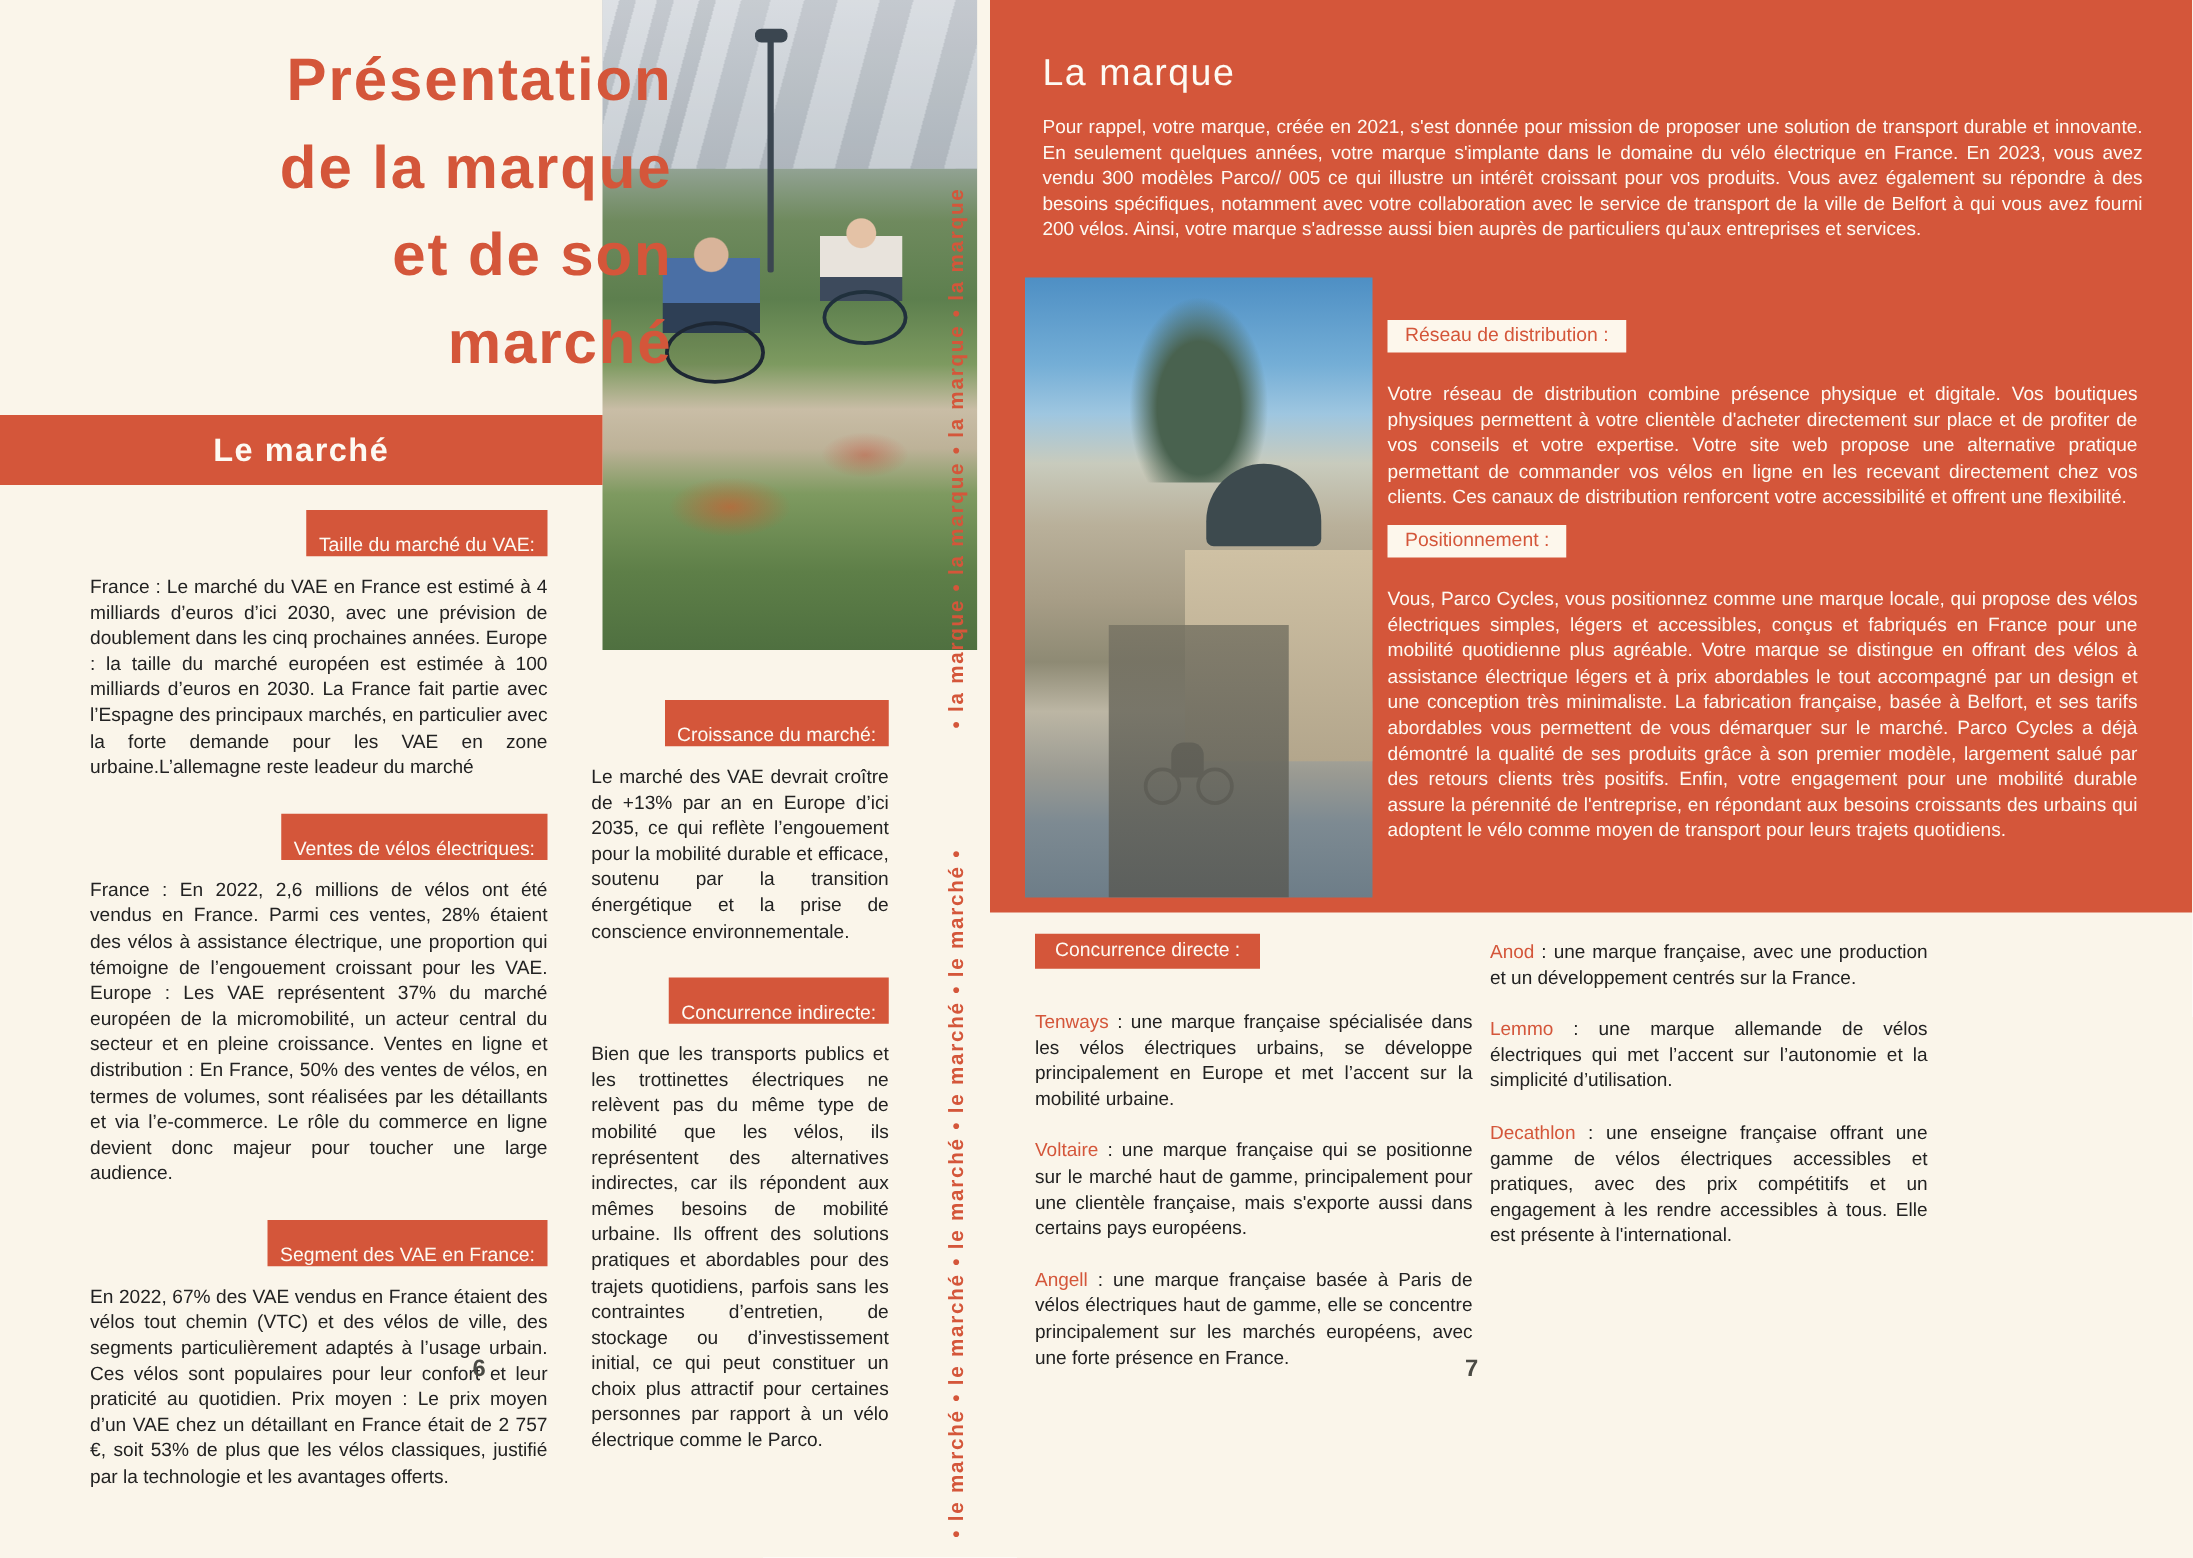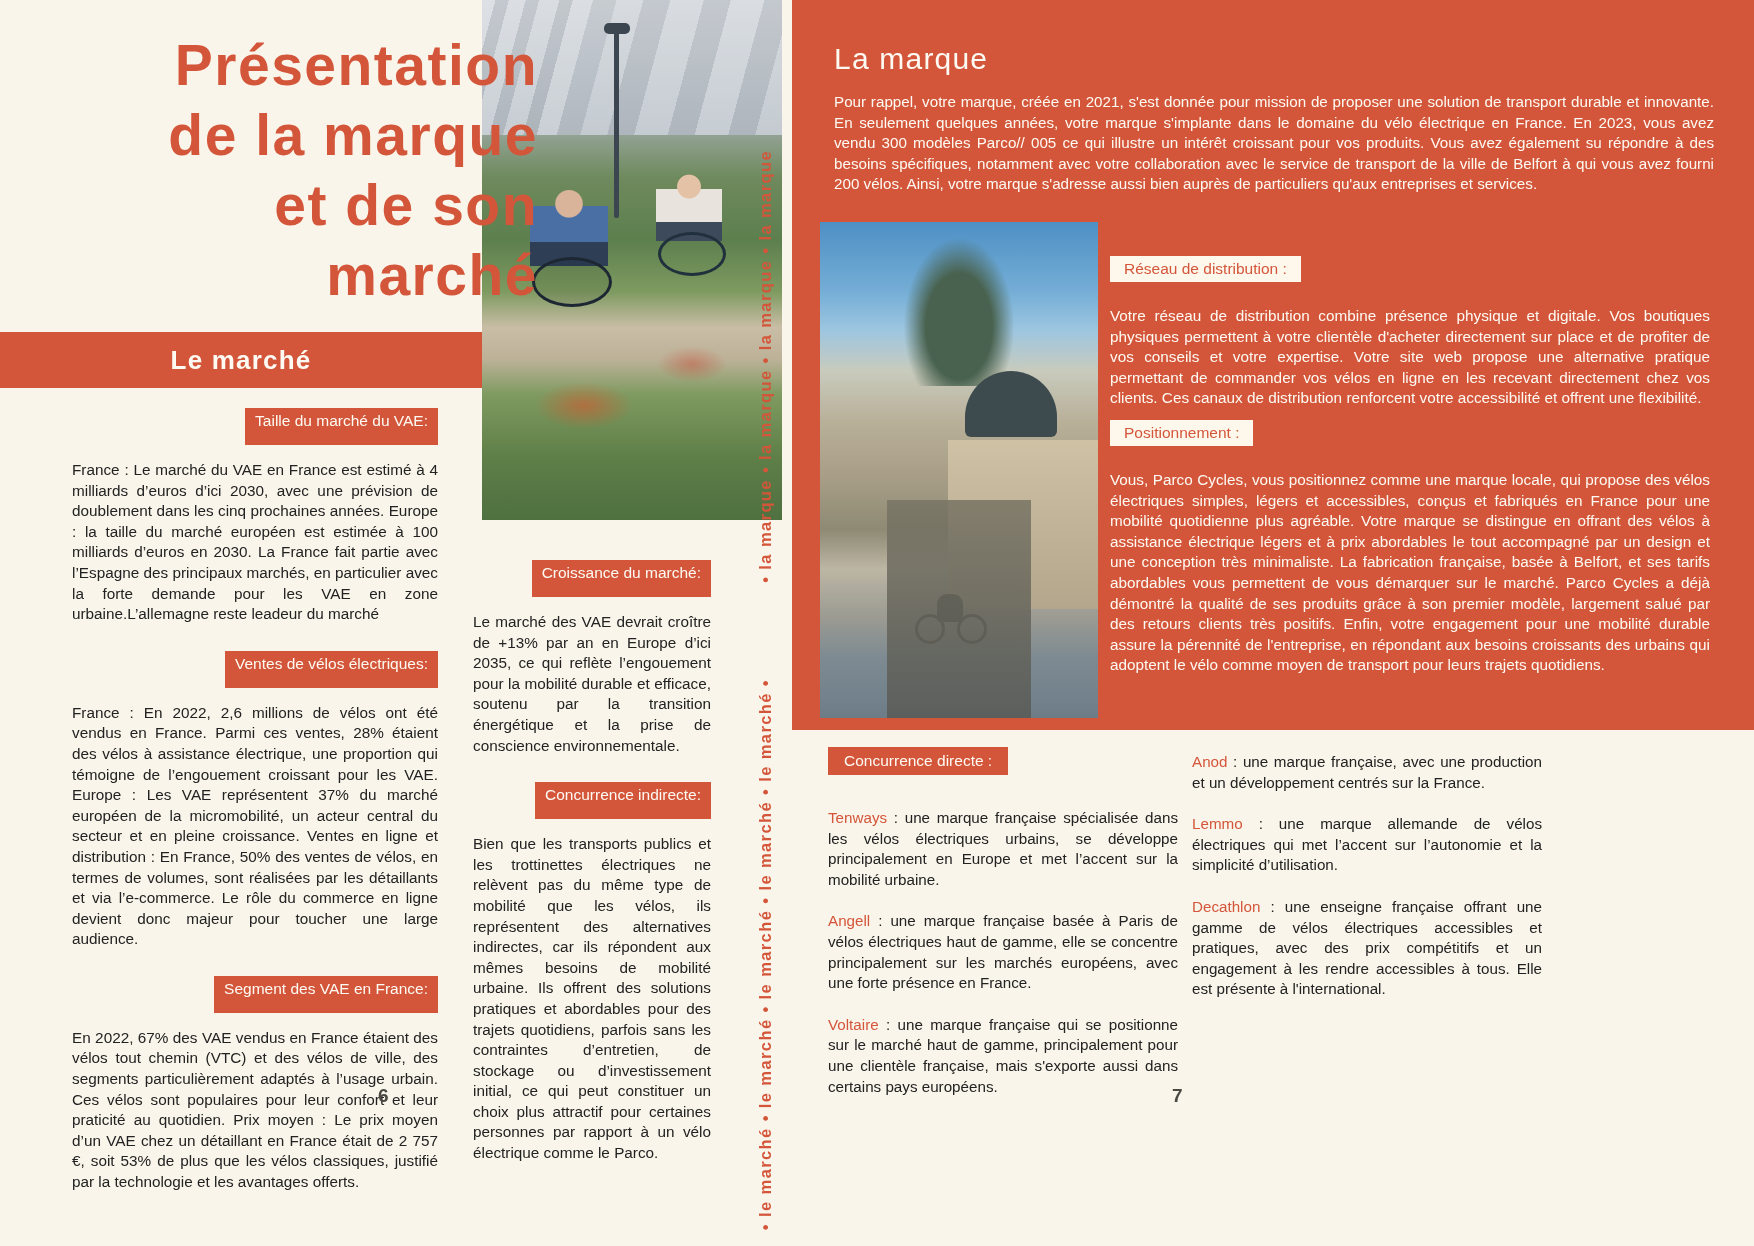--- a/index.html
+++ b/index.html
@@ -33,21 +33,21 @@
     position: absolute;
     left: 0; top: 30px;
     width: 560px;
     text-align: right;
     padding-right: 22px;
     z-index: 5;
   }
   .title-line {
     font-family: "Liberation Sans", sans-serif;
     font-weight: 700;
-    font-size: 57px;
+    font-size: 48px;
     line-height: 70px;
     letter-spacing: 1.5px;
     color: #d4563a;
     white-space: nowrap;
   }
 
   
   .photo-hero {
     position: absolute;
     left: 482px; top: 0;
@@ -153,21 +153,21 @@
     width: 238px;
   }
 
   .tag {
     display: block;
     background: #d4563a;
     color: #fdfaf3;
     font-size: 15.5px;
     line-height: 26px;
     height: 37px;
-    padding: 0 10px;
+    padding: 16px 10px;
     text-align: center;
     margin-left: auto;
     width: fit-content;
     min-width: 150px;
     white-space: nowrap;
   }
   .col-b .tag { margin-left: auto; }
 
   .body-text {
     font-size: 15.3px;
@@ -445,25 +445,25 @@
     </div>
 
     <div class="bottom-zone">
       <span class="tag-direct">Concurrence directe :</span>
 
       <div class="comp-col left-c">
         <p>
           <span class="brandname">Tenways</span><span> : une marque française spécialisée dans les vélos électriques urbains, se développe principalement en Europe et met l’accent sur la mobilité urbaine.</span>
         </p>
         <p>
+          <span class="brandname">Voltaire</span><span> : une marque française qui se positionne sur le marché haut de gamme, principalement pour une clientèle française, mais s'exporte aussi dans certains pays européens.</span>
+        </p>
+        <p>
           <span class="brandname">Angell</span><span> : une marque française basée à Paris de vélos électriques haut de gamme, elle se concentre principalement sur les marchés  européens, avec une forte présence en France.</span>
         </p>
-        <p>
-          <span class="brandname">Voltaire</span><span> : une marque française qui se positionne sur le marché haut de gamme, principalement pour une clientèle française, mais s'exporte aussi dans certains pays européens.</span>
-        </p>
       </div>
 
       <div class="comp-col right-c">
         <p>
           <span class="brandname">Anod</span><span> : une marque française, avec une production et un développement centrés sur la France.</span>
         </p>
         <p>
           <span class="brandname">Lemmo</span><span> : une marque allemande de vélos électriques qui met l’accent sur l’autonomie et la simplicité d’utilisation.</span>
         </p>
         <p>

